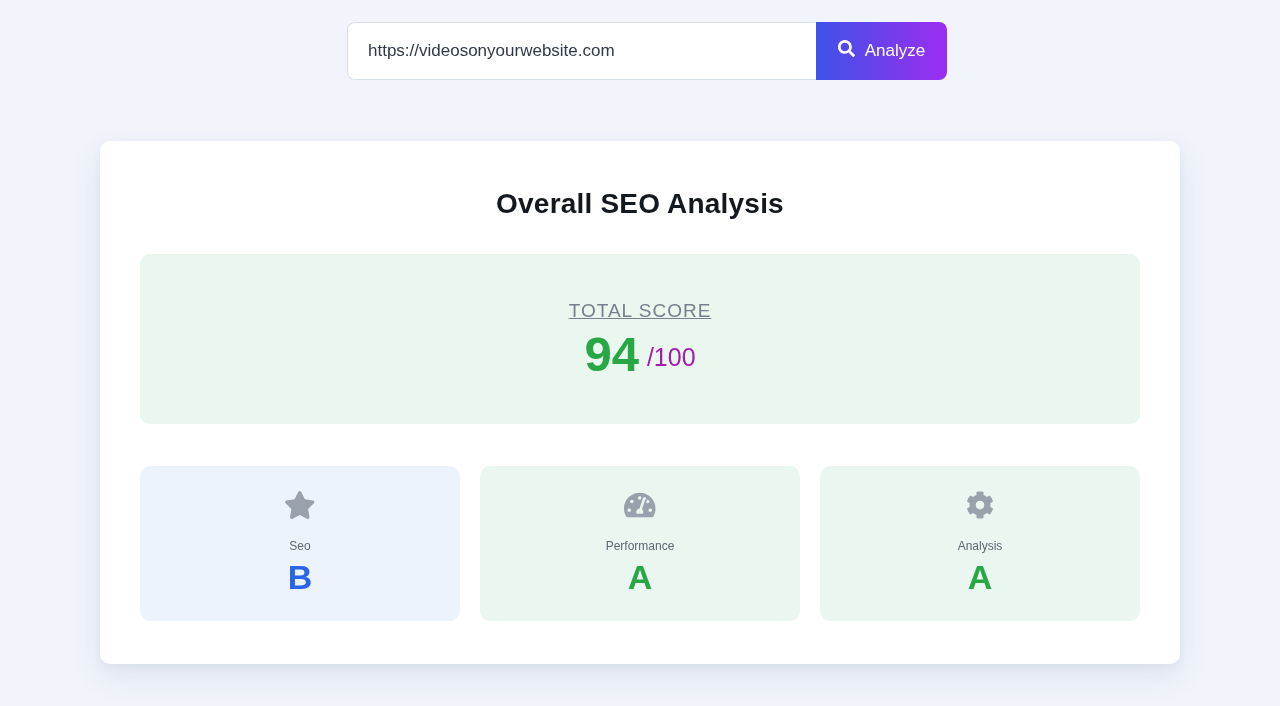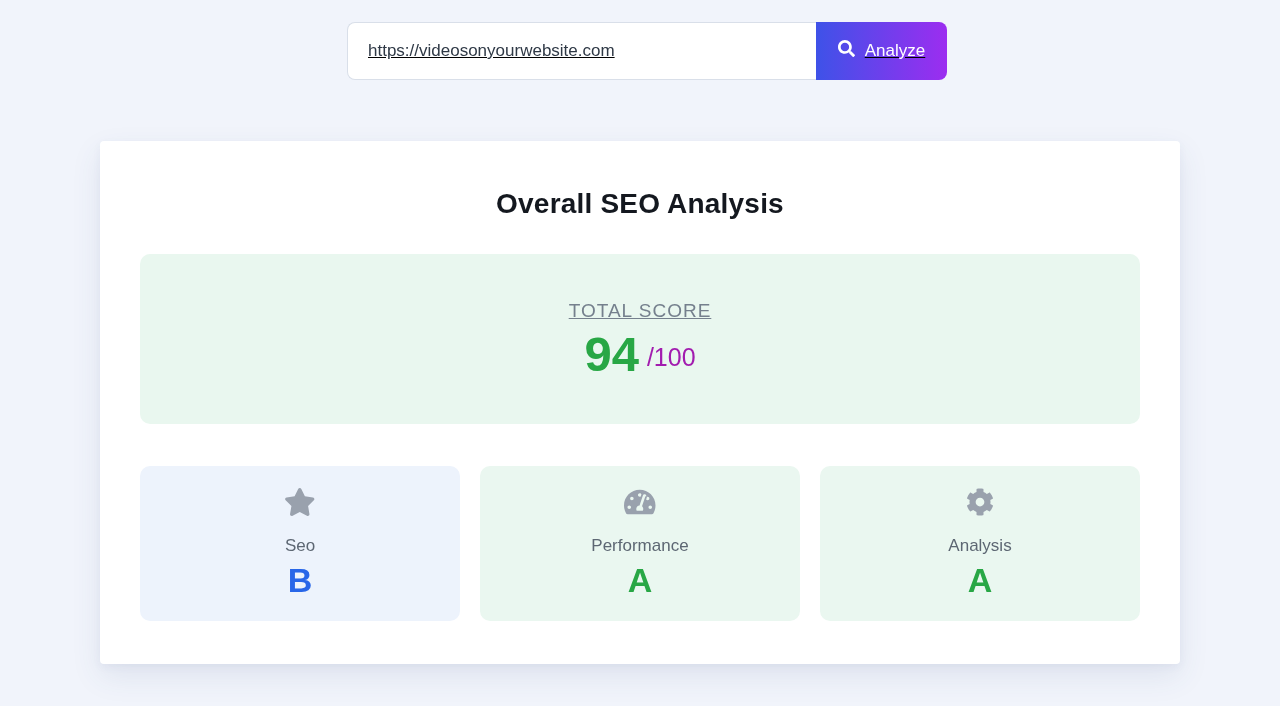--- a/index.html
+++ b/index.html
@@ -10,21 +10,20 @@
     overflow: hidden;
   }
 
   
   .search-wrap {
     display: flex;
     width: 600px;
     margin: 22px auto 0;
     transform: translateX(7px);
     height: 58px;
-    text-decoration: underline;
   }
   .url-input {
     flex: 1;
     height: 58px;
     background: #ffffff;
     border: 1px solid #d9dfe9;
     border-right: none;
     border-radius: 8px 0 0 8px;
     padding: 0 20px;
     font-size: 17px;
@@ -47,21 +46,21 @@
     gap: 10px;
     cursor: pointer;
   }
   .analyze-btn svg { width: 17px; height: 17px; fill: #ffffff; }
 
   
   .main-card {
     width: 1080px;
     margin: 61px auto 0;
     background: #ffffff;
-    border-radius: 4px;
+    border-radius: 10px;
     box-shadow: 0 12px 30px rgba(60, 80, 130, 0.10), 0 3px 8px rgba(60, 80, 130, 0.05);
     padding: 47px 40px 43px;
   }
   .card-title {
     text-align: center;
     font-size: 28px;
     font-weight: 700;
     color: #14181f;
     letter-spacing: 0.2px;
   }
@@ -115,21 +114,21 @@
     flex-direction: column;
     align-items: center;
     justify-content: center;
   }
   .cat-card.theme-blue  { background: #edf3fc; }
   .cat-card.theme-green { background: #eaf7f0; }
   .cat-icon { height: 30px; display: flex; align-items: center; }
   .cat-icon svg { height: 28px; width: auto; fill: #99a1ad; }
   .cat-label {
     margin-top: 19px;
-    font-size: 17px;
+    font-size: 12px;
     color: #5d6773;
   }
   .cat-grade {
     margin-top: 6px;
     font-size: 34px;
     font-weight: 700;
     line-height: 1.1;
   }
   .grade-blue  { color: #2866e8; }
   .grade-green { color: #28a745; }

